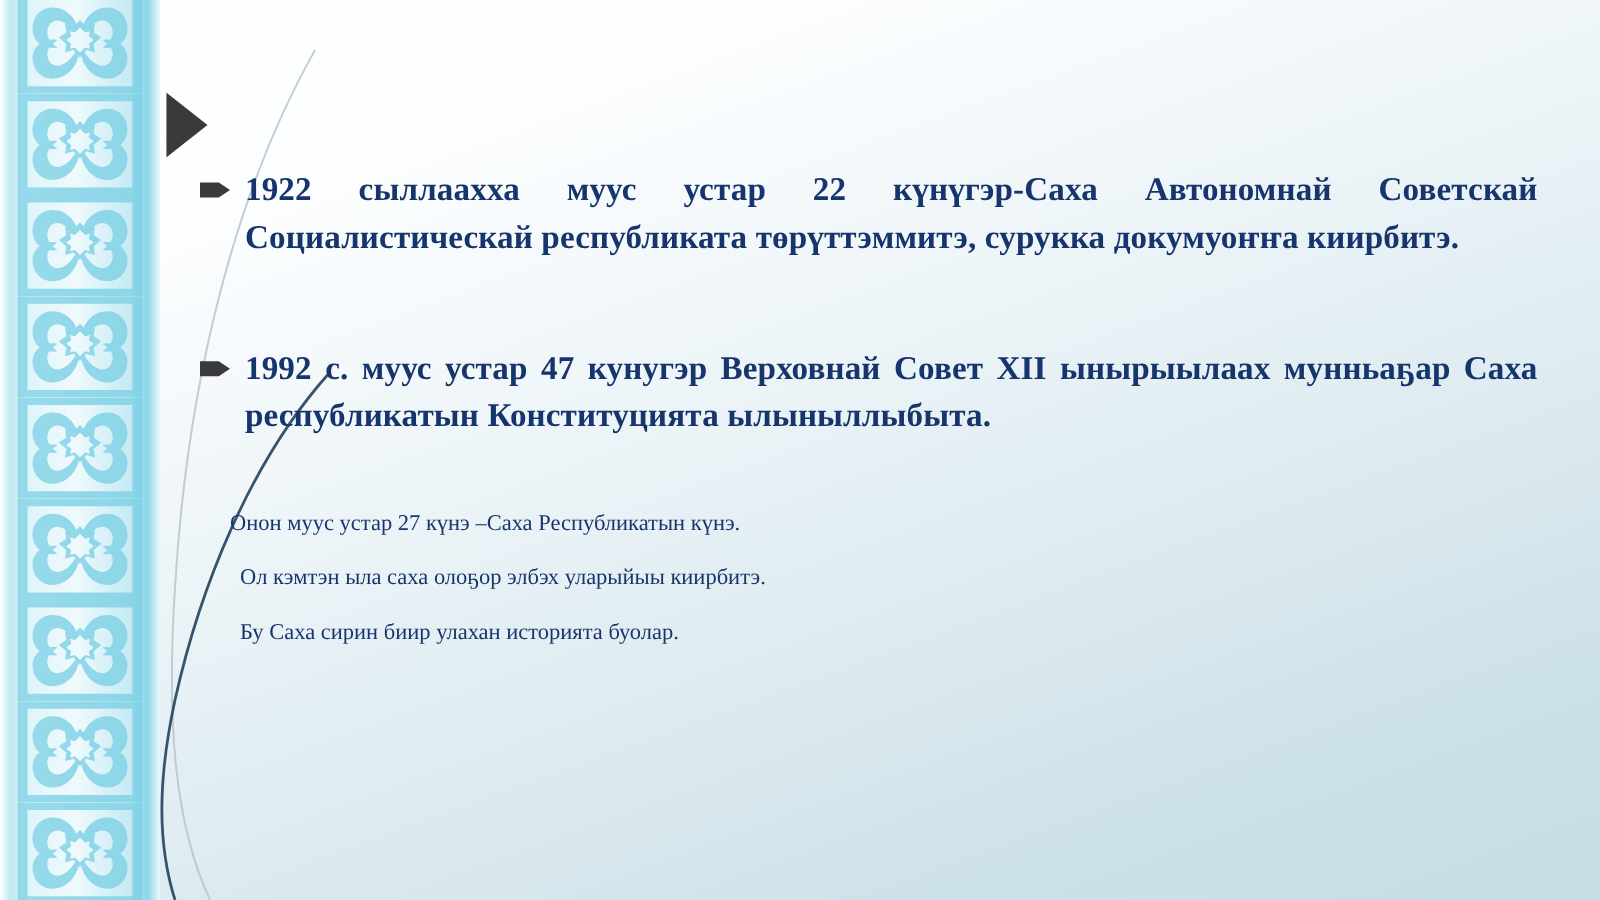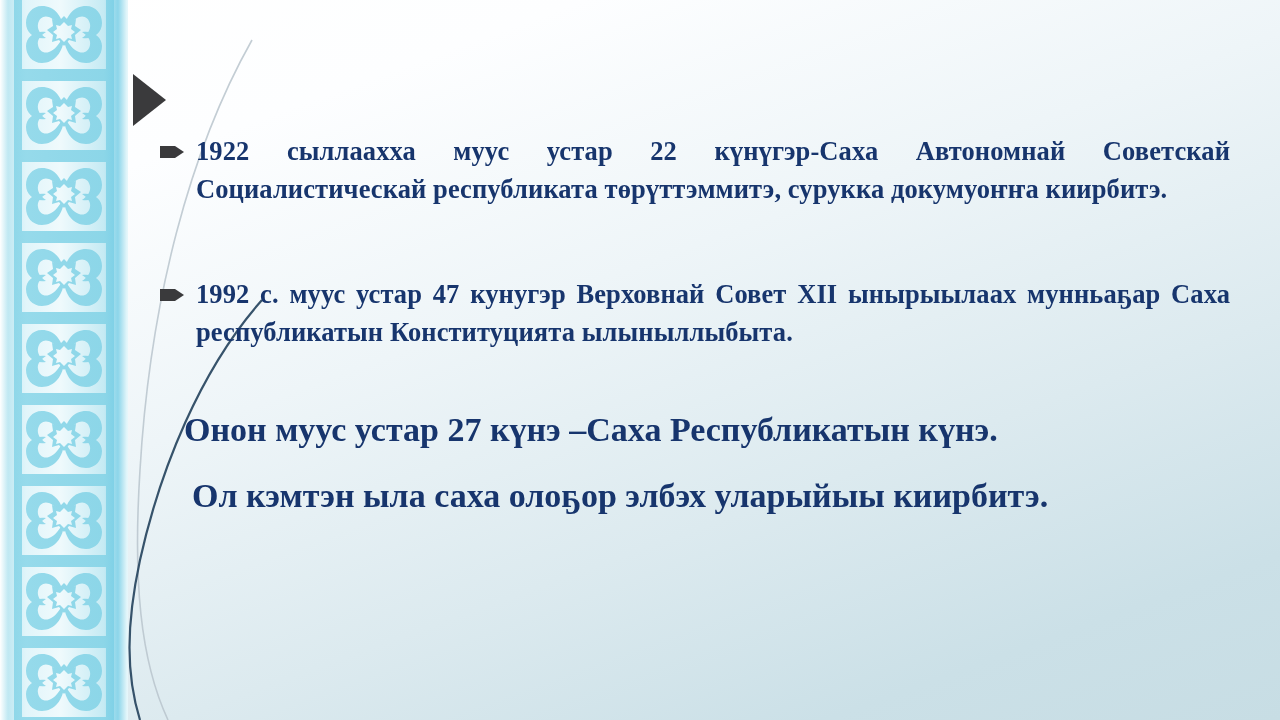--- a/index.html
+++ b/index.html
@@ -111,22 +111,22 @@
     line-height: 1.45;
     text-align: justify;
     text-justify: inter-word;
     letter-spacing: 0.1px;
   }
   .gap-lg { height: 56px; }
   .gap-md { height: 44px; }
 
   .plain-line {
     color: #17356d;
-    font-weight: bold;
-    font-size: 34px;
+    font-weight: normal;
+    font-size: 18px;
     line-height: 1.42;
     margin-bottom: 18px;
     white-space: nowrap;
   }
   .indent-1 { padding-left: 24px; }
   .indent-2 { padding-left: 32px; }
 </style>
 </head>
 <body>
 
@@ -274,15 +274,16 @@
       <svg class="bullet-marker" viewBox="0 0 24 14" xmlns="http://www.w3.org/2000/svg">
         <path d="M0 1 L15 1 L24 7 L15 13 L0 13 Z" fill="#3a3a3c"></path>
       </svg>
       <div class="bullet-text">1992 с. муус устар 47 кунугэр Верховнай Совет XII ынырыылаах мунньаҕар Саха республикатын Конституцията ылыныллыбыта.</div>
     </div>
 
     <div class="gap-md"></div>
 
     <div class="plain-line indent-1">Онон муус устар 27 күнэ –Саха Республикатын күнэ.</div>
     <div class="plain-line indent-2">Ол кэмтэн ыла саха олоҕор элбэх уларыйыы киирбитэ.</div>
+    <div class="plain-line indent-2">Бу Саха сирин биир улахан историята буолар.</div>
 
   </div>
 </div>
 
 </body></html>

